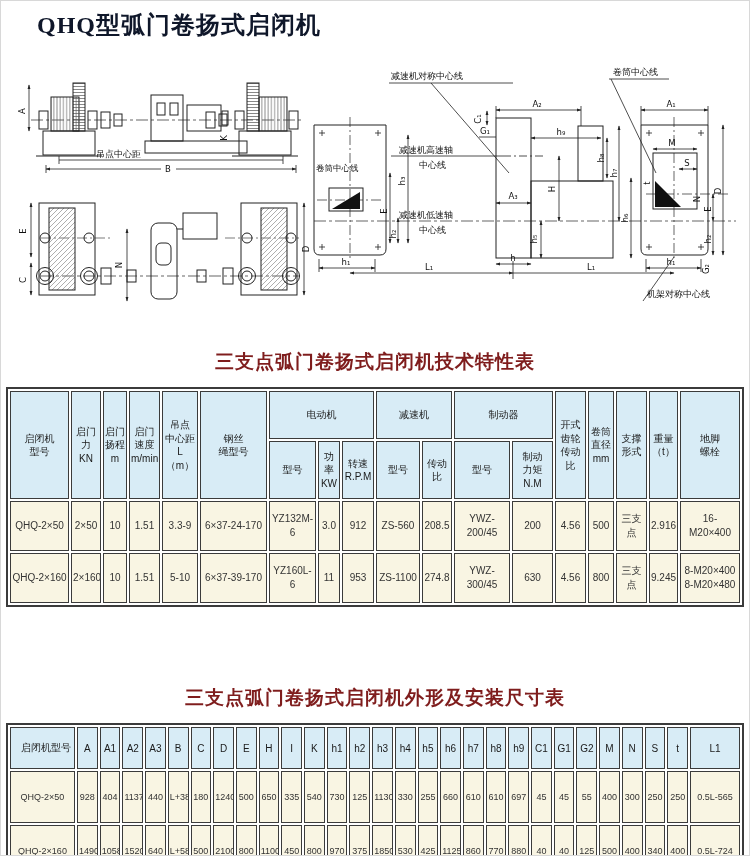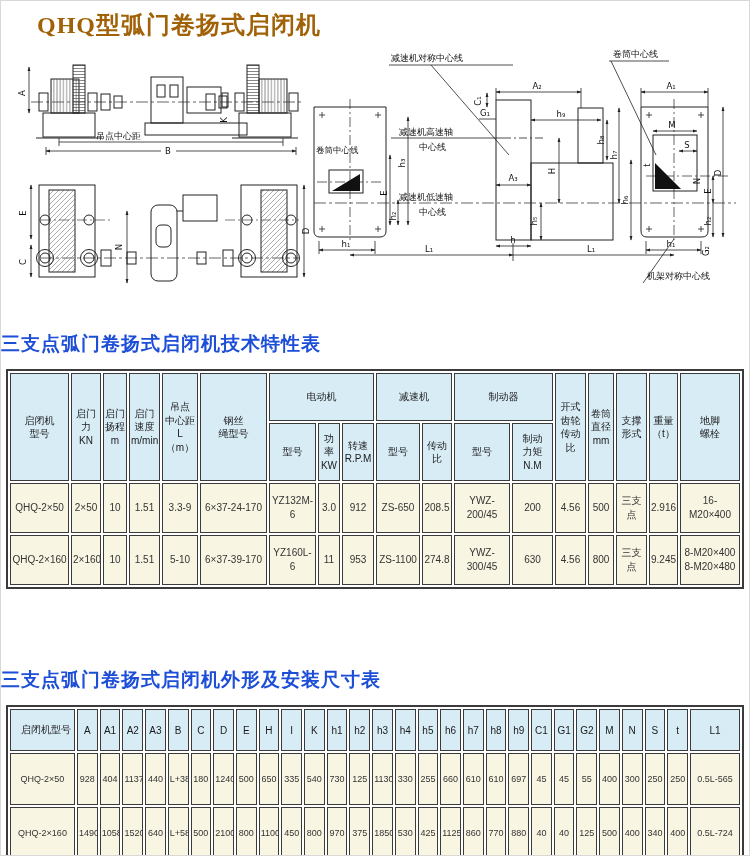--- a/index.html
+++ b/index.html
@@ -2,29 +2,29 @@
 <html><head>
 <meta charset="utf-8">
 <style>
   html,body{margin:0;padding:0;background:#e9e9e9;}
   .page{
     position:relative;width:750px;height:856px;margin:0 auto;
     background:#ffffff;border:1px solid #d8d8d8;box-sizing:border-box;
     overflow:hidden;font-family:"Liberation Sans","DejaVu Sans",sans-serif;color:#222;
   }
   .title{
-    margin:8px 0 2px 36px;font-family:"Liberation Serif","DejaVu Serif",serif;
-    font-weight:bold;font-size:24px;color:#a16207;letter-spacing:1px;
+    margin:8px 0 20px 36px;font-family:"Liberation Serif","DejaVu Serif",serif;
+    font-weight:bold;font-size:24px;color:#0f172a;letter-spacing:1px;
   }
   svg.drawings{display:block;margin:0;}
   svg.drawings text{font-family:"DejaVu Sans","Liberation Sans",sans-serif;font-size:8.5px;fill:#111;}
   svg.drawings text.zh{font-size:9px;}
   .sec-heading{
-    font-family:"Liberation Serif","DejaVu Serif",serif;
-    font-weight:bold;font-size:19px;color:#1d4ed8;letter-spacing:1px;
+    text-align:center;font-family:"Liberation Serif","DejaVu Serif",serif;
+    font-weight:bold;font-size:19px;color:#7f1d1d;letter-spacing:1px;
     margin:20px 0 12px 0;
   }
   .sec-heading.second{margin-top:78px;}
   table{
     border-collapse:separate;border-spacing:2px;background:#ffffff;
     border:2px solid #3b3b3b;table-layout:fixed;margin:0 auto;
   }
   th,td{
     border:1px solid #3b3b3b;text-align:center;vertical-align:middle;
     white-space:pre-line;padding:1px;overflow:hidden;
@@ -364,21 +364,21 @@
         <tr>
           <td>QHQ-2×50</td>
           <td>2×50</td>
           <td>10</td>
           <td>1.51</td>
           <td>3.3-9</td>
           <td>6×37-24-170</td>
           <td>YZ132M-6</td>
           <td>3.0</td>
           <td>912</td>
-          <td>ZS-650</td>
+          <td>ZS-560</td>
           <td>208.5</td>
           <td>YWZ-200/45</td>
           <td>200</td>
           <td>4.56</td>
           <td>500</td>
           <td>三支点</td>
           <td>2.916</td>
           <td>16-M20×400</td>
         </tr>
         <tr>

